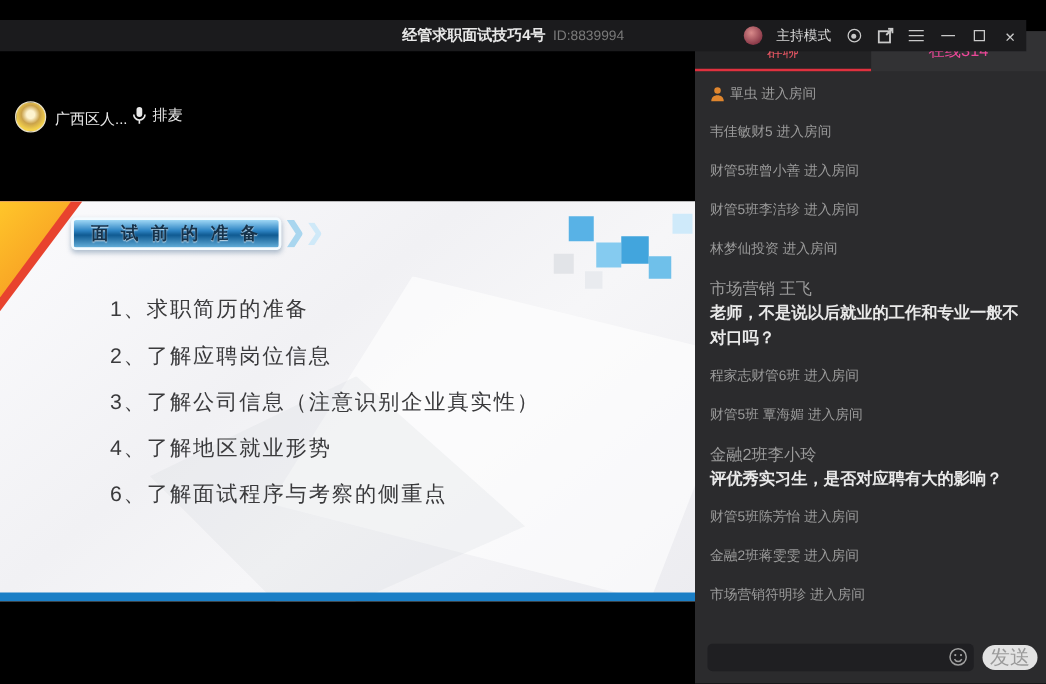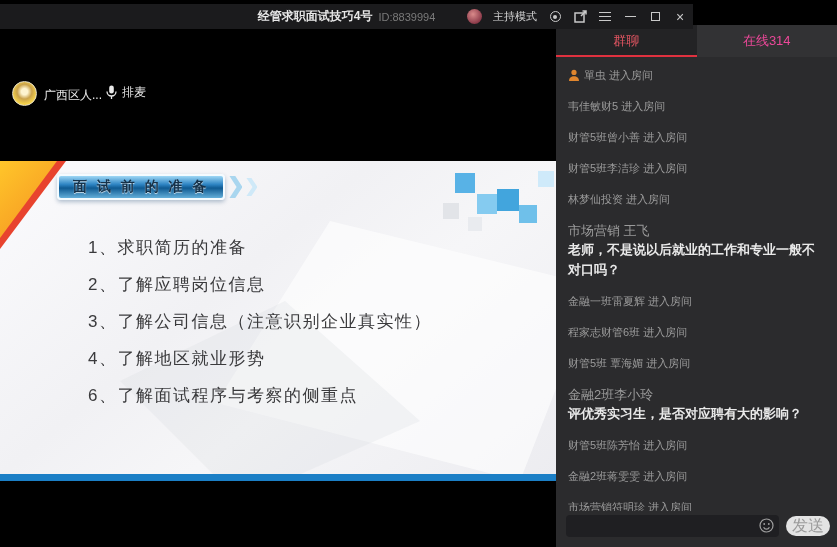--- a/index.html
+++ b/index.html
@@ -1,21 +1,21 @@
 <!DOCTYPE html>
 <html><head>
 <meta charset="utf-8">
 <style>
   * { margin:0; padding:0; box-sizing:border-box; }
   html,body { width:837px; height:547px; overflow:hidden; background:#000;
     font-family:"Liberation Sans","DejaVu Sans",sans-serif; }
   .app { position:relative; width:837px; height:547px; background:#000; }
 
   
-  .titlebar { position:absolute; left:0; top:4px; width:693px; height:25px;
+  .titlebar { position:absolute; left:0; top:16px; width:821px; height:25px;
     background:#1b1b1d; display:flex; align-items:center; z-index:30; }
   .tb-center { position:absolute; left:0; right:0; top:0; height:25px;
     display:flex; align-items:center; justify-content:center; gap:6px; pointer-events:none; }
   .tb-title { color:#e8e8e8; font-size:12px; font-weight:bold; }
   .tb-id { color:#7a7a7a; font-size:11px; }
   .tb-right { position:absolute; right:6px; top:0; height:25px; display:flex;
     align-items:center; gap:11px; }
   .tb-avatar { width:15px; height:15px; border-radius:50%;
     background:radial-gradient(circle at 40% 35%, #d98a8a, #8c3b4a 70%, #5a2430); }
   .tb-mode { color:#d6d6d6; font-size:11px; }
@@ -232,23 +232,20 @@
           <span class="msg-line">财管5班李洁珍 进入房间</span>
         </div>
       <div class="msg">
           <span class="msg-line">林梦仙投资 进入房间</span>
         </div>
       <div class="msg">
         <div class="msg-name">市场营销 王飞</div>
         <div class="msg-text">老师，不是说以后就业的工作和专业一般不对口吗？</div>
       </div>
       <div class="msg">
-          <span class="msg-line">金融一班雷夏辉 进入房间</span>
-        </div>
-      <div class="msg">
           <span class="msg-line">程家志财管6班 进入房间</span>
         </div>
       <div class="msg">
           <span class="msg-line">财管5班 覃海媚 进入房间</span>
         </div>
       <div class="msg">
         <div class="msg-name">金融2班李小玲</div>
         <div class="msg-text">评优秀实习生，是否对应聘有大的影响？</div>
       </div>
       <div class="msg">

